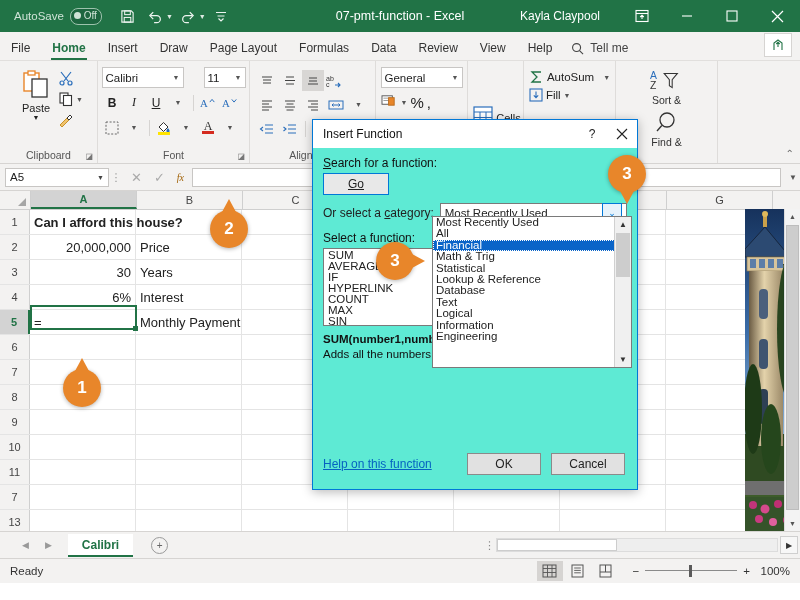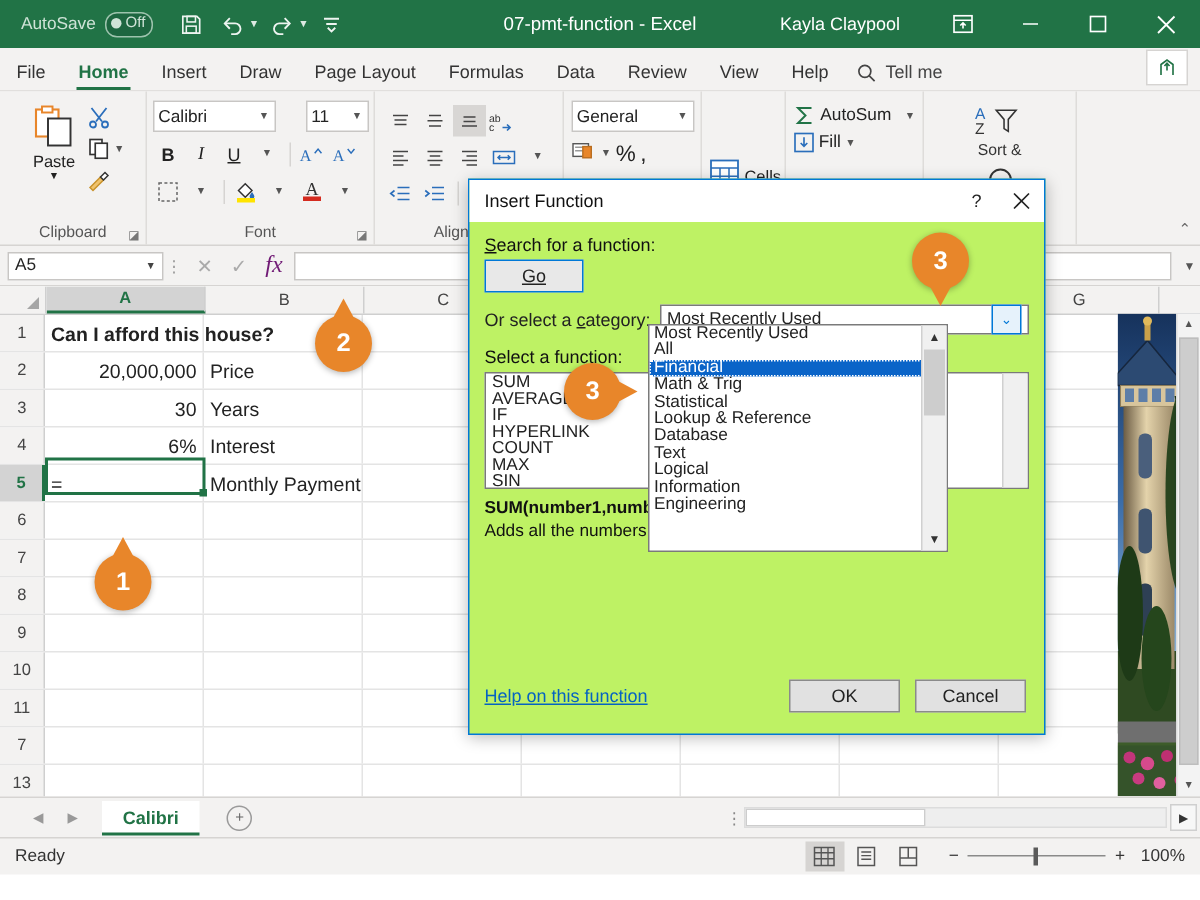--- a/index.html
+++ b/index.html
@@ -74,21 +74,21 @@
   .sfitem{width:50px;display:flex;flex-direction:column;align-items:center;font-size:10.5px;color:#333;}
   .collapse{position:absolute;right:6px;bottom:4px;font-size:10px;color:#666;}
 
   
   .fbar{height:26px;background:#f3f2f1;display:flex;align-items:center;border-bottom:1px solid #d6d4d2;}
   .namebox{width:104px;height:19px;margin-left:5px;border:1px solid #c8c6c4;background:#fff;display:flex;
            align-items:center;padding:0 4px;font-size:11.5px;box-sizing:border-box;}
   .namebox .cr{margin-left:auto;font-size:7px;color:#444;}
   .fsep{width:14px;text-align:center;color:#999;font-size:11px;}
   .fxgrp{display:flex;align-items:center;gap:12px;padding:0 8px;color:#aaa;font-size:13px;}
-  .fxgrp .fx{color:#701a75;font-style:italic;font-family:"Liberation Serif",serif;font-size:16px;}
+  .fxgrp .fx{color:#a16207;font-style:italic;font-family:"Liberation Serif",serif;font-size:10px;}
   .finput{flex:1;height:19px;border:1px solid #c8c6c4;background:#fff;margin-right:5px;display:flex;
           align-items:center;padding:0 4px;font-size:12px;box-sizing:border-box;}
   .fdrop{width:14px;text-align:center;color:#555;font-size:8px;}
 
   
   .gridwrap{position:relative;height:340px;background:#fff;overflow:hidden;}
   .colhdr{display:flex;height:18px;background:#f3f2f1;border-bottom:1px solid #cfcfcf;}
   .corner{width:30px;height:18px;border-right:1px solid #cfcfcf;position:relative;background:#f3f2f1;}
   .corner:after{content:"";position:absolute;right:4px;bottom:3px;border-left:8px solid transparent;
                 border-bottom:8px solid #a6a6a6;}
@@ -140,21 +140,21 @@
   .viewbtns{margin-left:auto;display:flex;align-items:center;gap:2px;}
   .vb{width:26px;height:20px;display:flex;align-items:center;justify-content:center;}
   .vb.sel{background:#d6d4d2;}
   .zoom{display:flex;align-items:center;gap:6px;margin:0 10px 0 14px;}
   .zslider{position:relative;width:92px;height:12px;}
   .zline{position:absolute;top:5px;left:0;right:0;height:1px;background:#8a8a8a;}
   .zknob{position:absolute;left:44px;top:0;width:3px;height:12px;background:#5a5a5a;}
   .zlvl{width:34px;text-align:right;}
 
   
-  .dlg{position:absolute;left:312px;top:119px;width:385px;height:371px;background:#bef264;
+  .dlg{position:absolute;left:312px;top:119px;width:326px;height:371px;background:#5eead4;
        border:1px solid #0078d7;box-sizing:border-box;box-shadow:0 2px 10px rgba(0,0,0,.28);}
   .dlghdr{height:28px;background:#fff;display:flex;align-items:center;position:relative;}
   .dlgtitle{margin-left:10px;font-size:12px;color:#111;}
   .dlgbtns{position:absolute;right:0;display:flex;align-items:center;height:28px;}
   .dbtn{width:30px;height:28px;display:flex;align-items:center;justify-content:center;font-size:12px;color:#222;}
   .dbody{padding:8px 10px 0;position:relative;}
   .dlabel{font-size:12px;color:#111;margin-bottom:3px;}
   .u{text-decoration:underline;}
   .searchrow{display:flex;gap:8px;align-items:flex-start;}
   .searchbox{flex:1;height:34px;border:1px solid #7a7a7a;background:#fff;padding:2px 3px;box-sizing:border-box;

